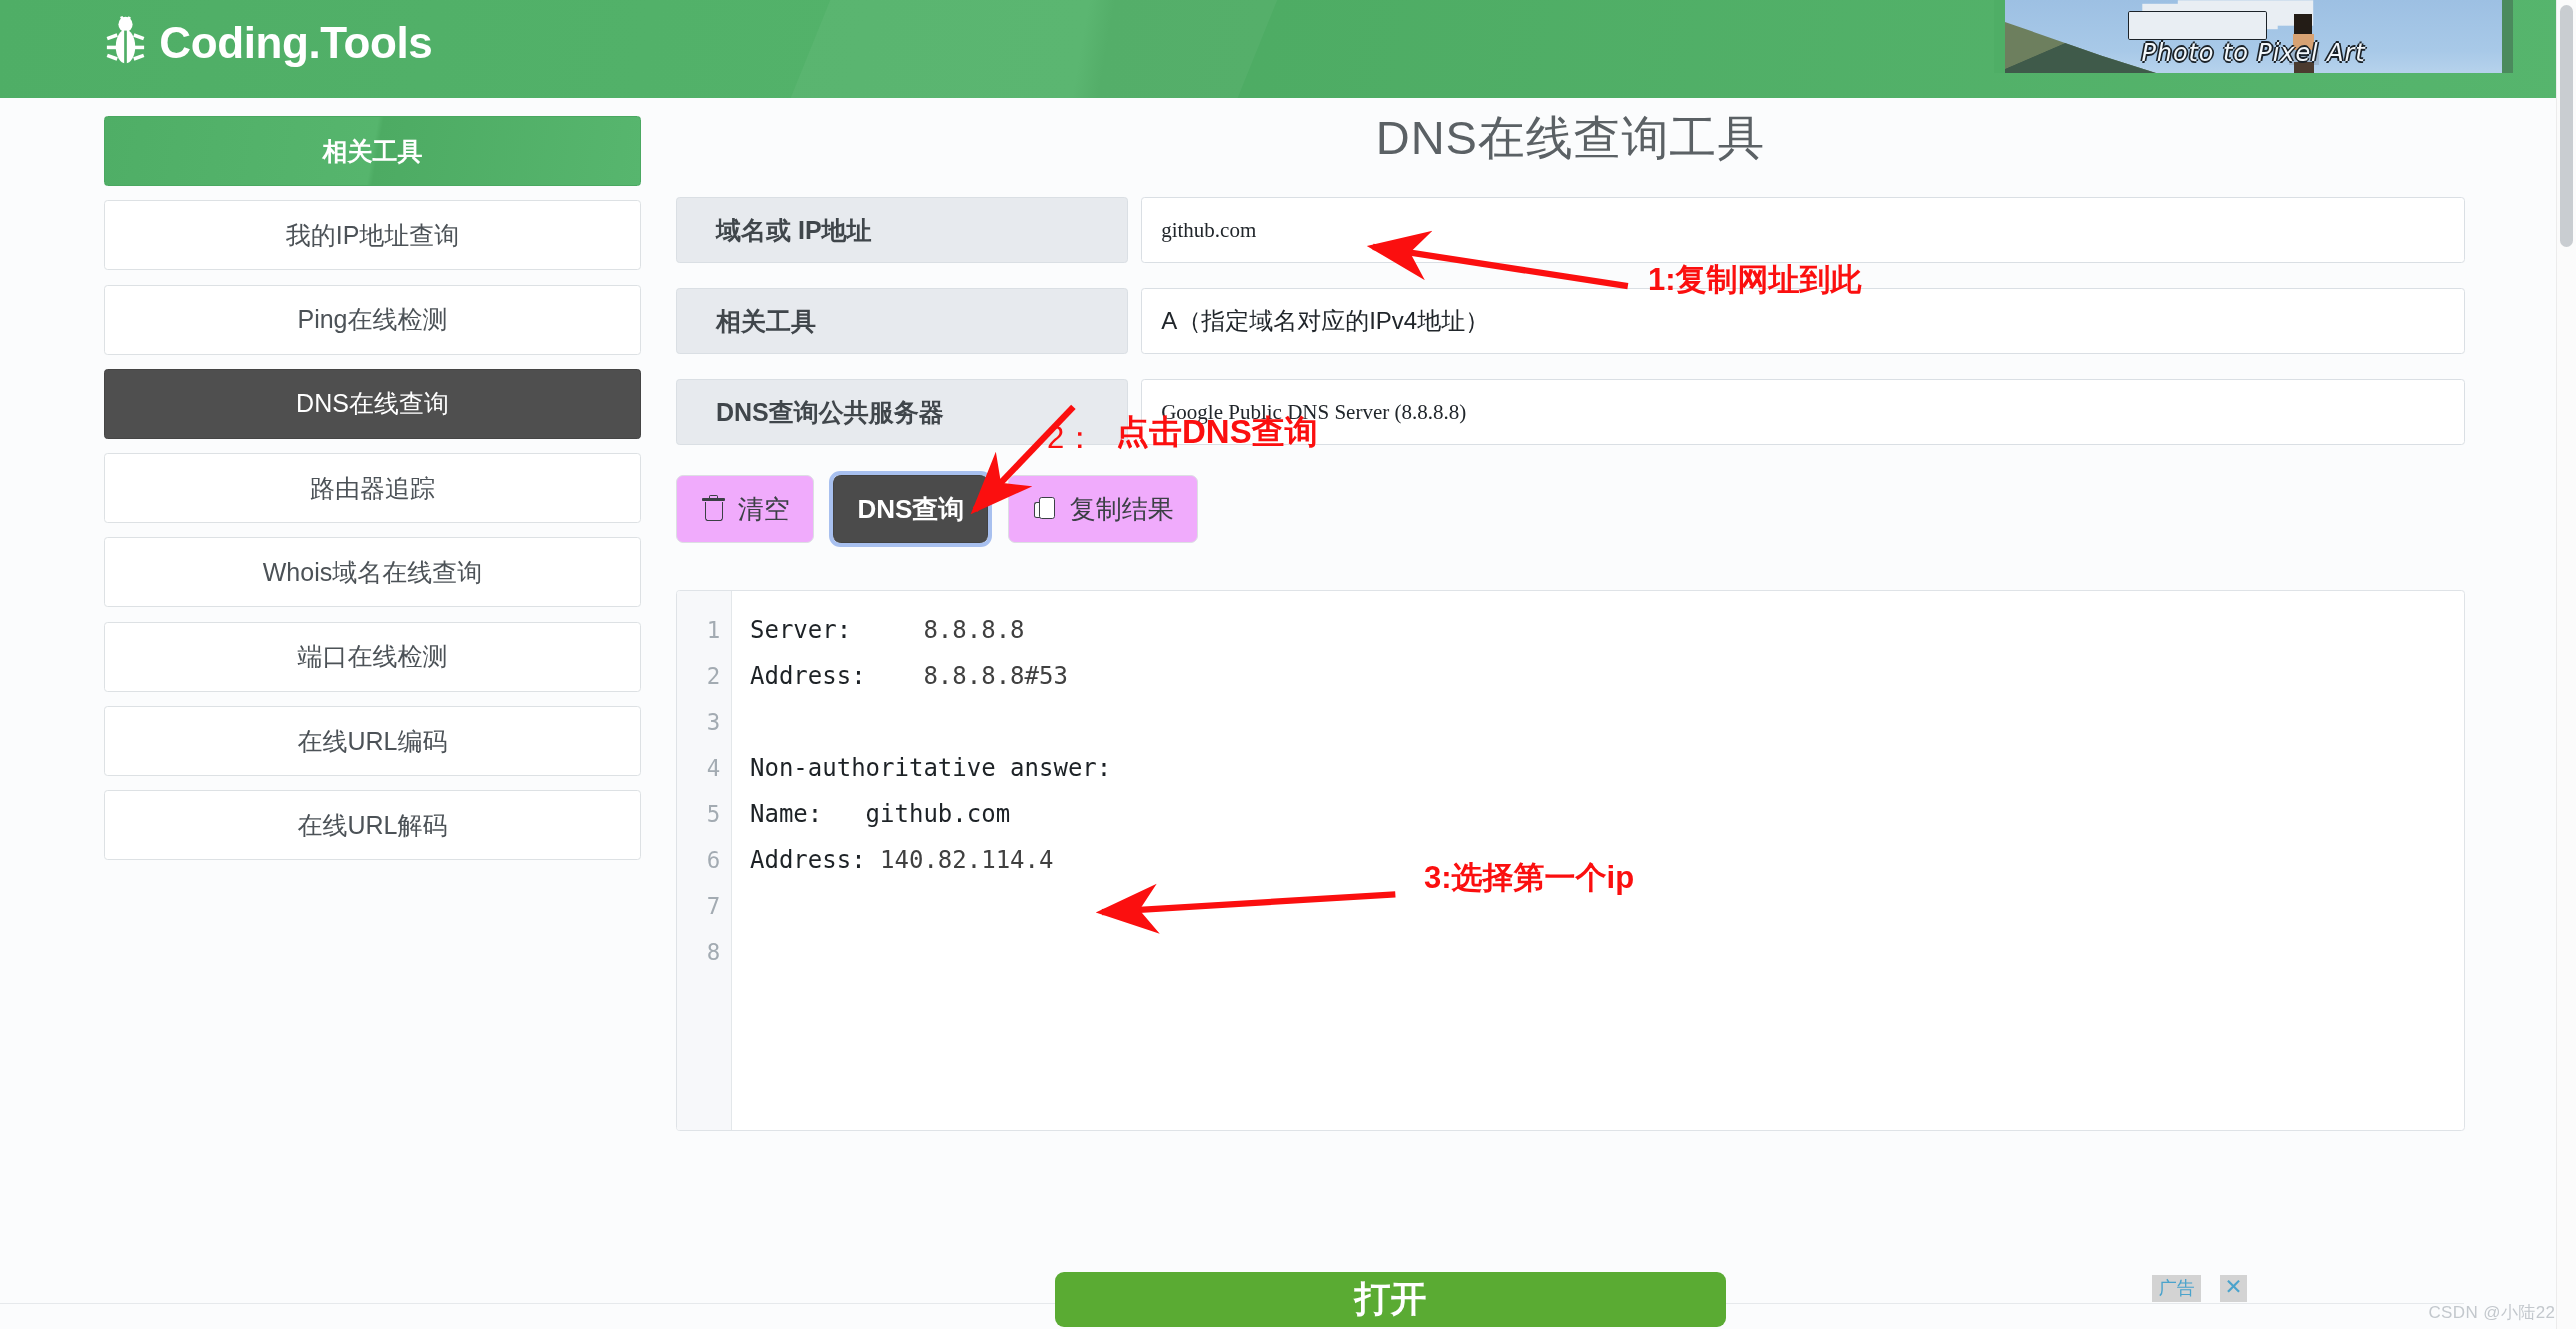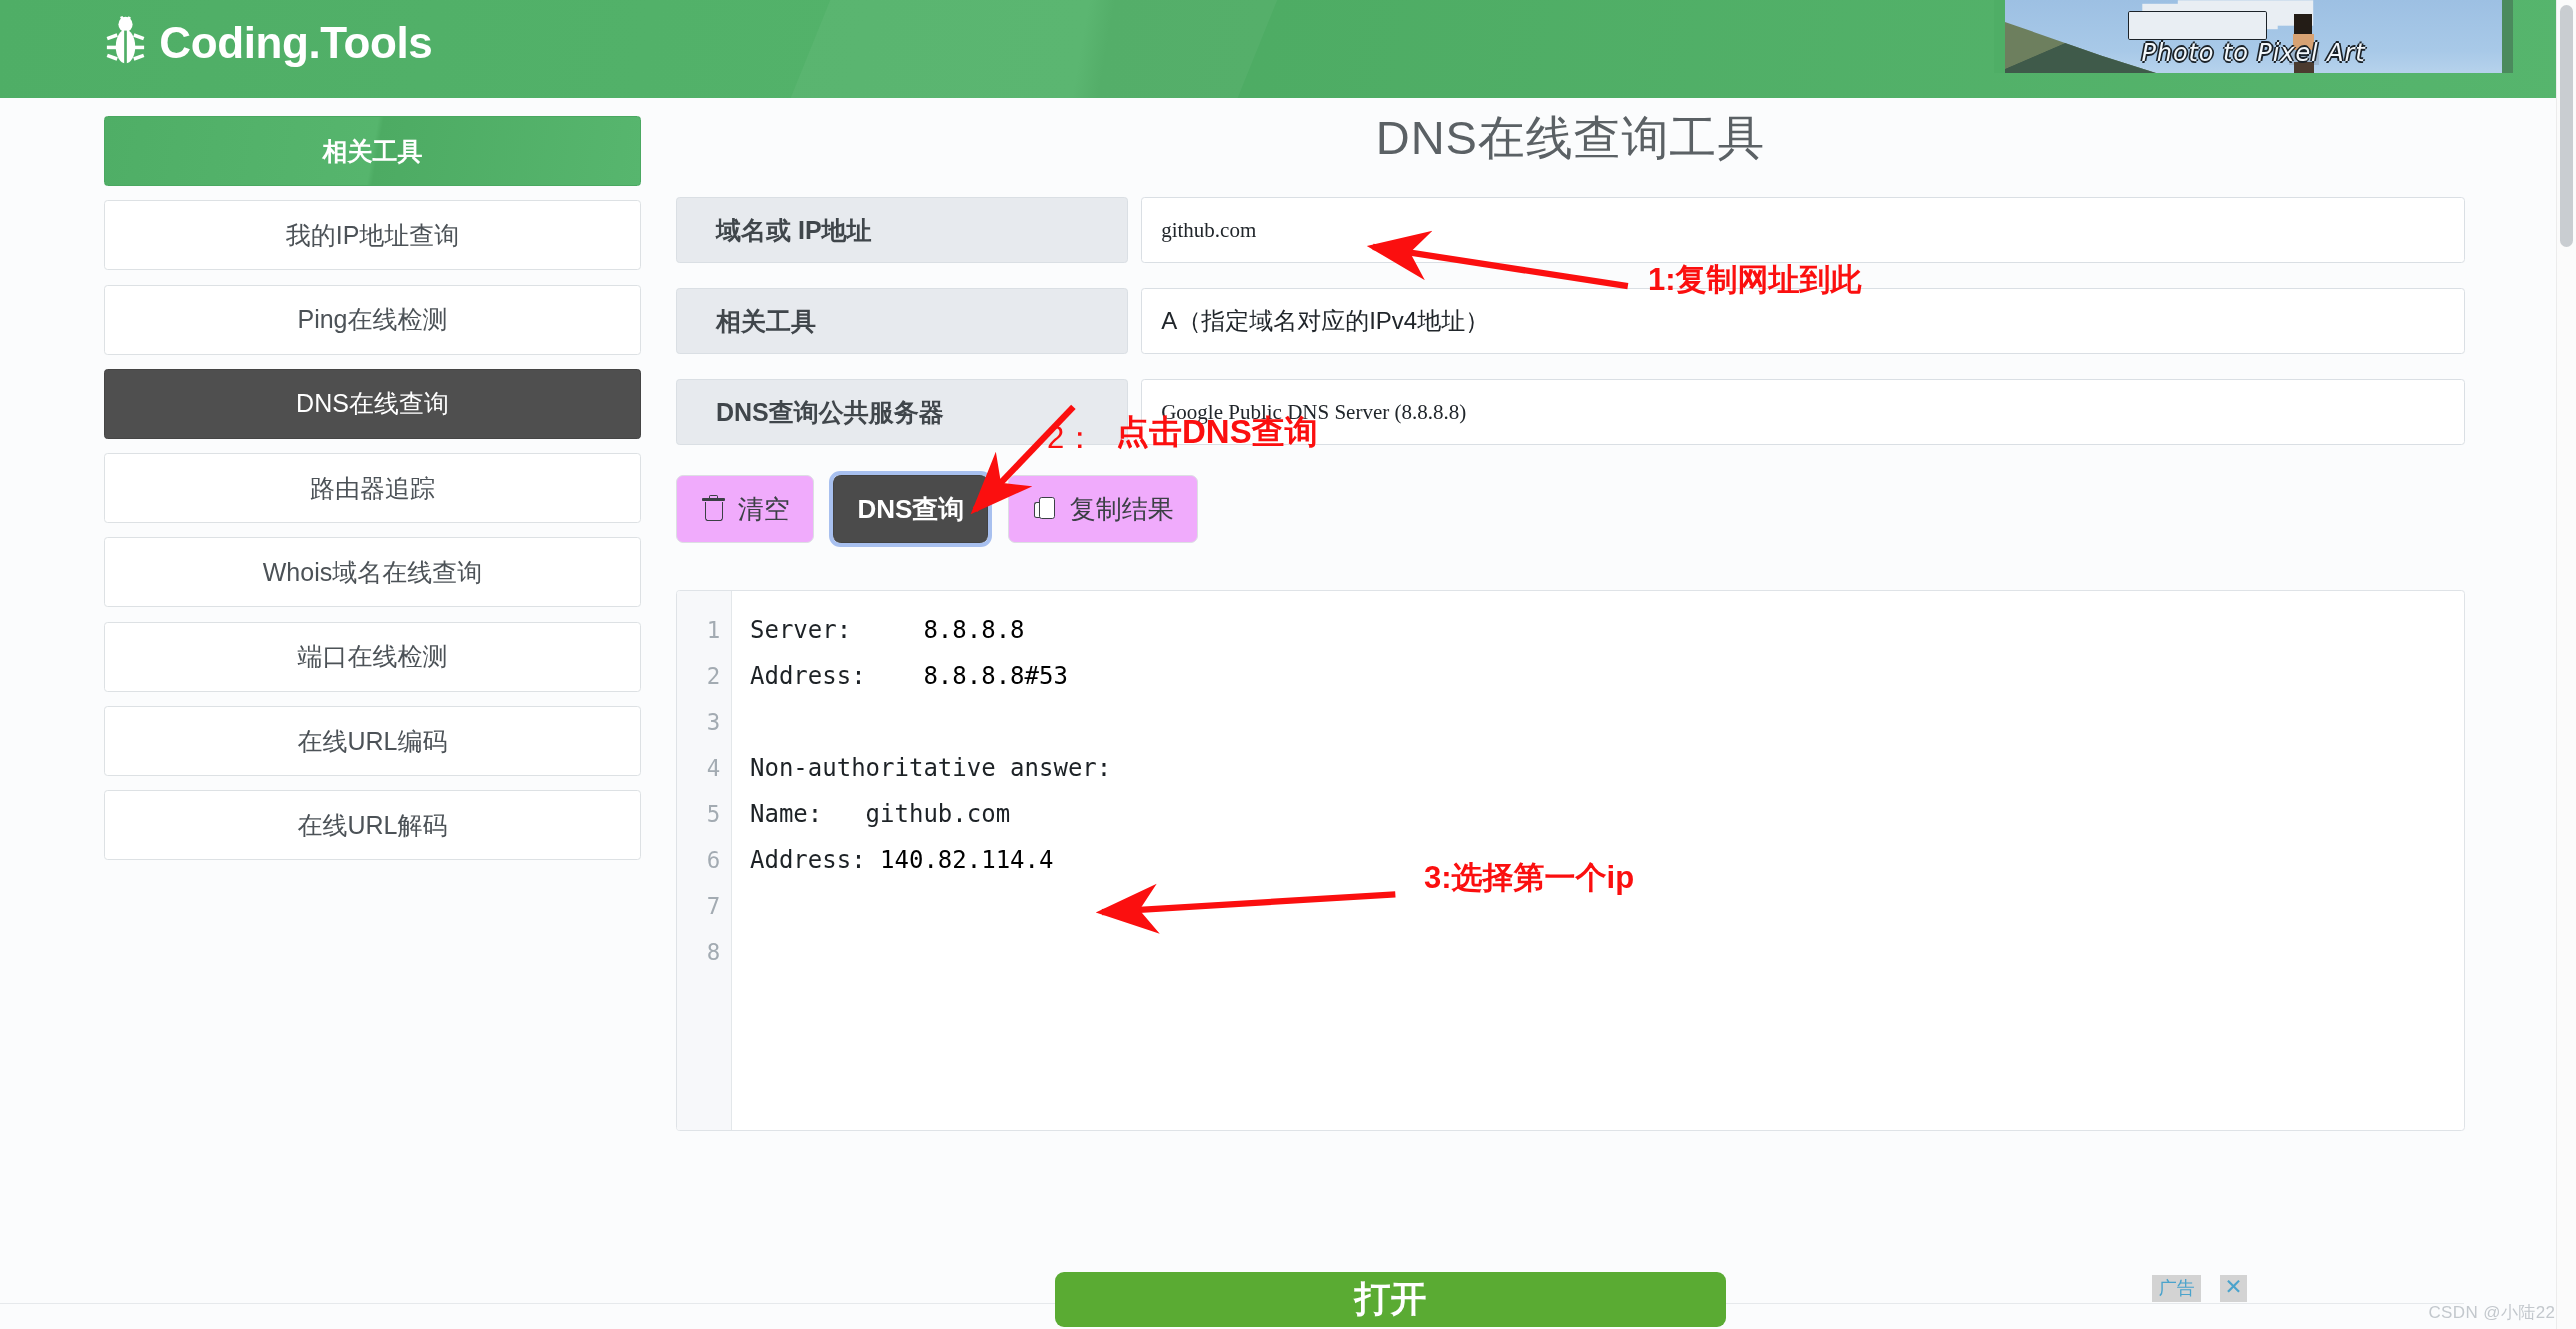--- a/index.html
+++ b/index.html
@@ -134,21 +134,21 @@
   .gutter div {
     font-family:"DejaVu Sans Mono","Liberation Mono",monospace;
     font-size: 22.4px; line-height: 46px; color:#a3abb2; padding-right: 10.7px;
   }
   .code { flex:1; padding: 16px 0 0 18px; }
   .code div {
     font-family:"DejaVu Sans Mono","Liberation Mono",monospace;
     font-size: 24px; line-height: 46px; color:#1d2226; white-space: pre;
     min-height: 46px;
   }
-  .ip { color:#000000; }
+  .ip { color:#404040; }
 
   
   .anno { position:absolute; color:#fb0f0f; font-weight:600; white-space:nowrap; }
   .anno-1 { left: 1648px; top: 259px; font-size: 31px; }
   .anno-2num { left: 1047px; top: 417px; font-size: 31px; color:#fb0f0f; font-weight:500; }
   .anno-2 { left: 1116px; top: 410px; font-size: 33px; }
   .anno-3 { left: 1424px; top: 857px; font-size: 31px; }
   .arrow-svg { position:absolute; left:0; top:0; width:2576px; height:1329px; pointer-events:none; }
 
   

